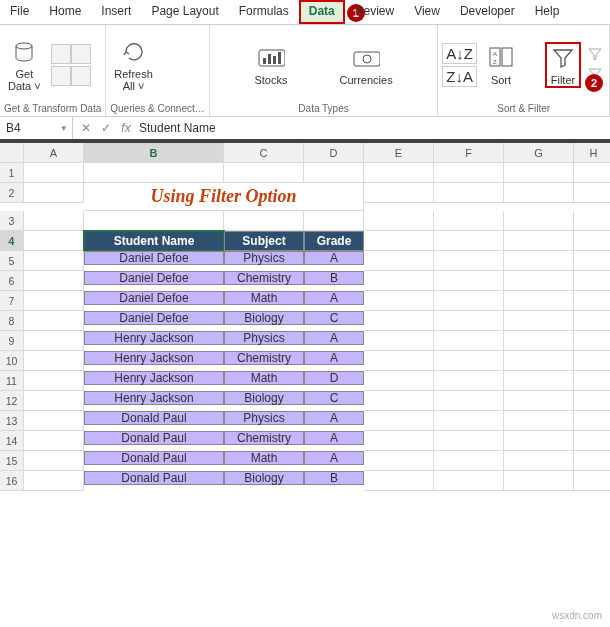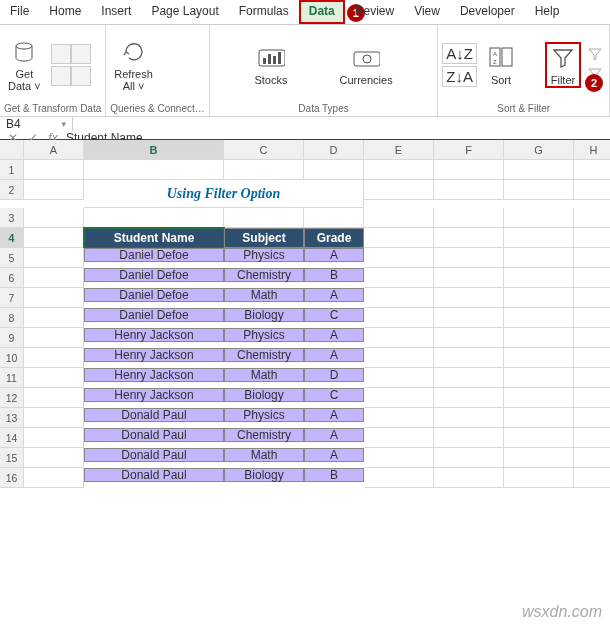--- a/index.html
+++ b/index.html
@@ -99,24 +99,23 @@
     border: 2px solid #c00;
     padding: 0 2px;
     position: relative;
     margin-left: 20px;
   }
 
   
   .fbar {
     display: flex;
     align-items: stretch;
-    border-bottom: 1px solid #404040;
+    border-bottom: 4px solid #404040;
     height: 22px;
     font-size: 12px;
-    flex-direction: column;
   }
   .namebox {
     width: 60px;
     border-right: 1px solid #ccc;
     display: flex; align-items: center;
     padding: 0 6px;
     justify-content: space-between;
   }
   .fxarea {
     display: flex; align-items: center;
@@ -138,22 +137,22 @@
     font-size: 11px;
     box-sizing: border-box;
   }
   .colhdr, .rowhdr { background: #f0f0f0; color: #555; }
   .rowhdr { justify-content: center; font-size: 10.5px; }
   .cell { justify-content: flex-start; padding: 0 4px; background: #fff;}
   .title {
     font-family: Georgia, serif;
     font-style: italic;
     font-weight: 700;
-    font-size: 14px;
-    color: #0369a1;
+    font-size: 18px;
+    color: #c2410c;
     justify-content: center;
   }
   .th {
     background: #2f4f6f;
     color: #fff;
     font-weight: 700;
     font-size: 12px;
     justify-content: center;
     border: 1px solid #888;
   }
@@ -161,21 +160,21 @@
     background: #c4b5fd;
     border: 1px solid #888;
     font-size: 12px;
     justify-content: center;
     height: 14px;
   }
   .rowhdr.active, .colhdr.active { background: #d8d8d8; color: #217346; font-weight: 600;}
   .watermark {
     position: absolute;
     right: 8px; bottom: 6px;
-    font-size: 16px; color: #aaa; font-style: italic;
+    font-size: 10px; color: #aaa;
   }
   .corner { background: #f0f0f0; }
   
   .selborder { outline: 2px solid #217346; outline-offset: -1px; }
   svg { display: block; }
 </style>
 </head>
 <body>
 
 <div class="menubar">

